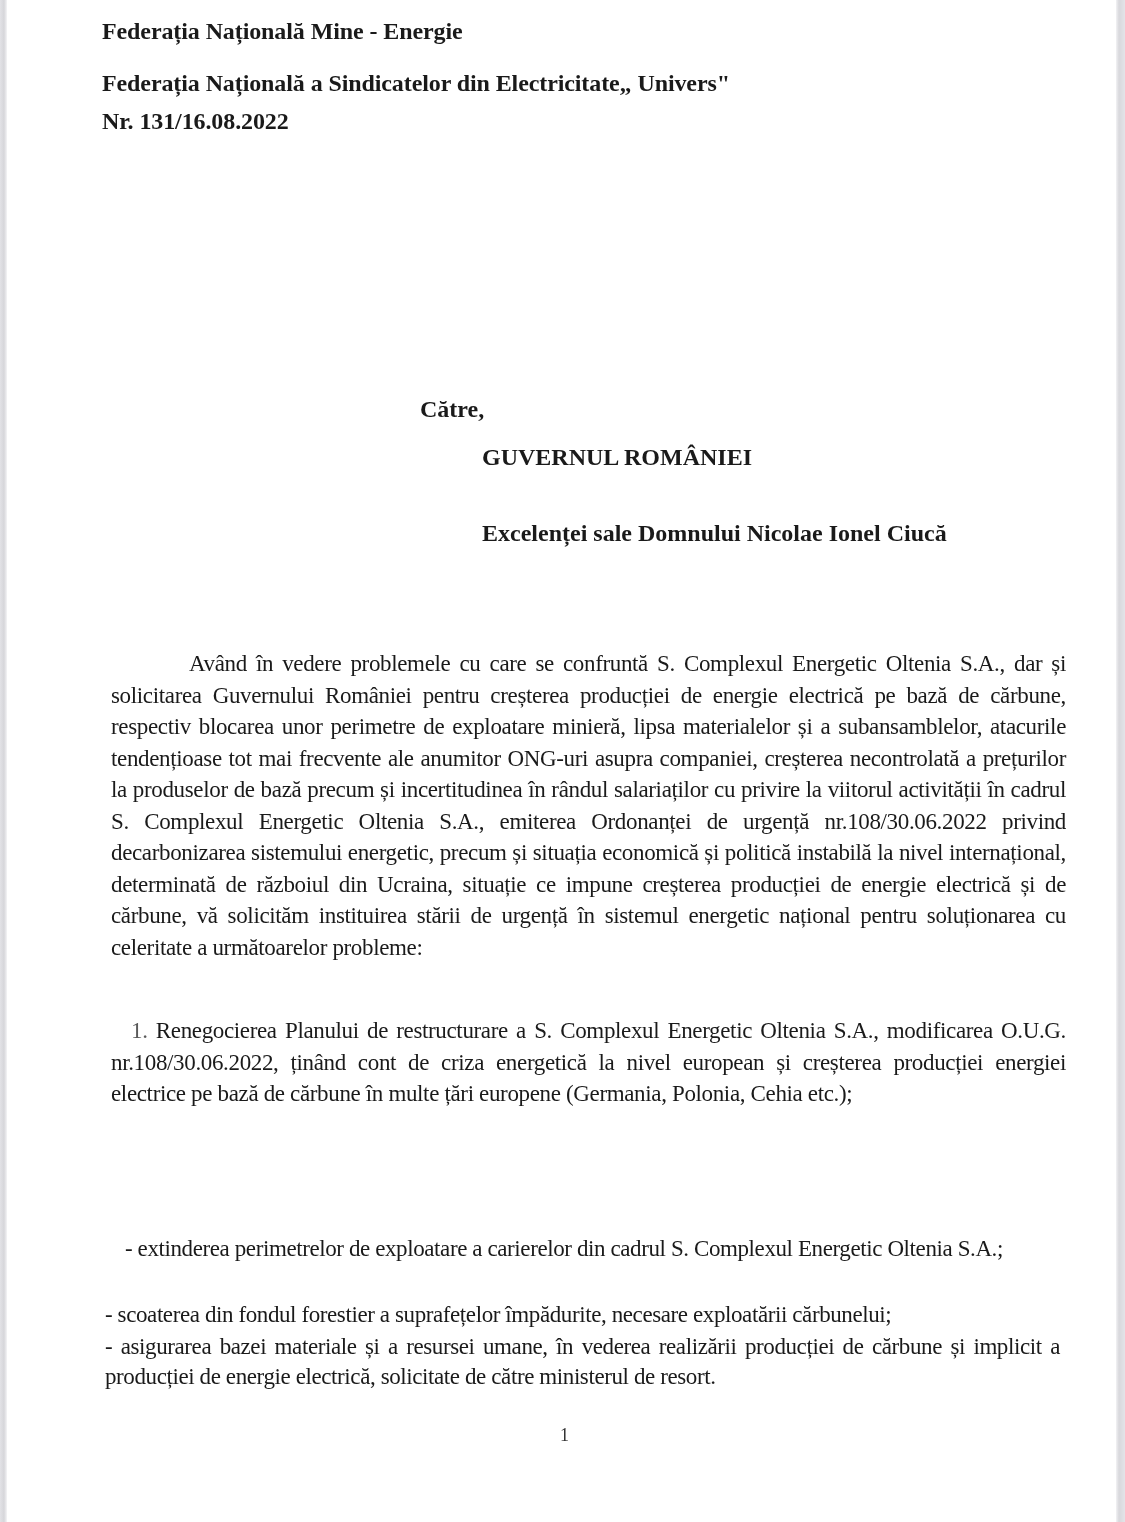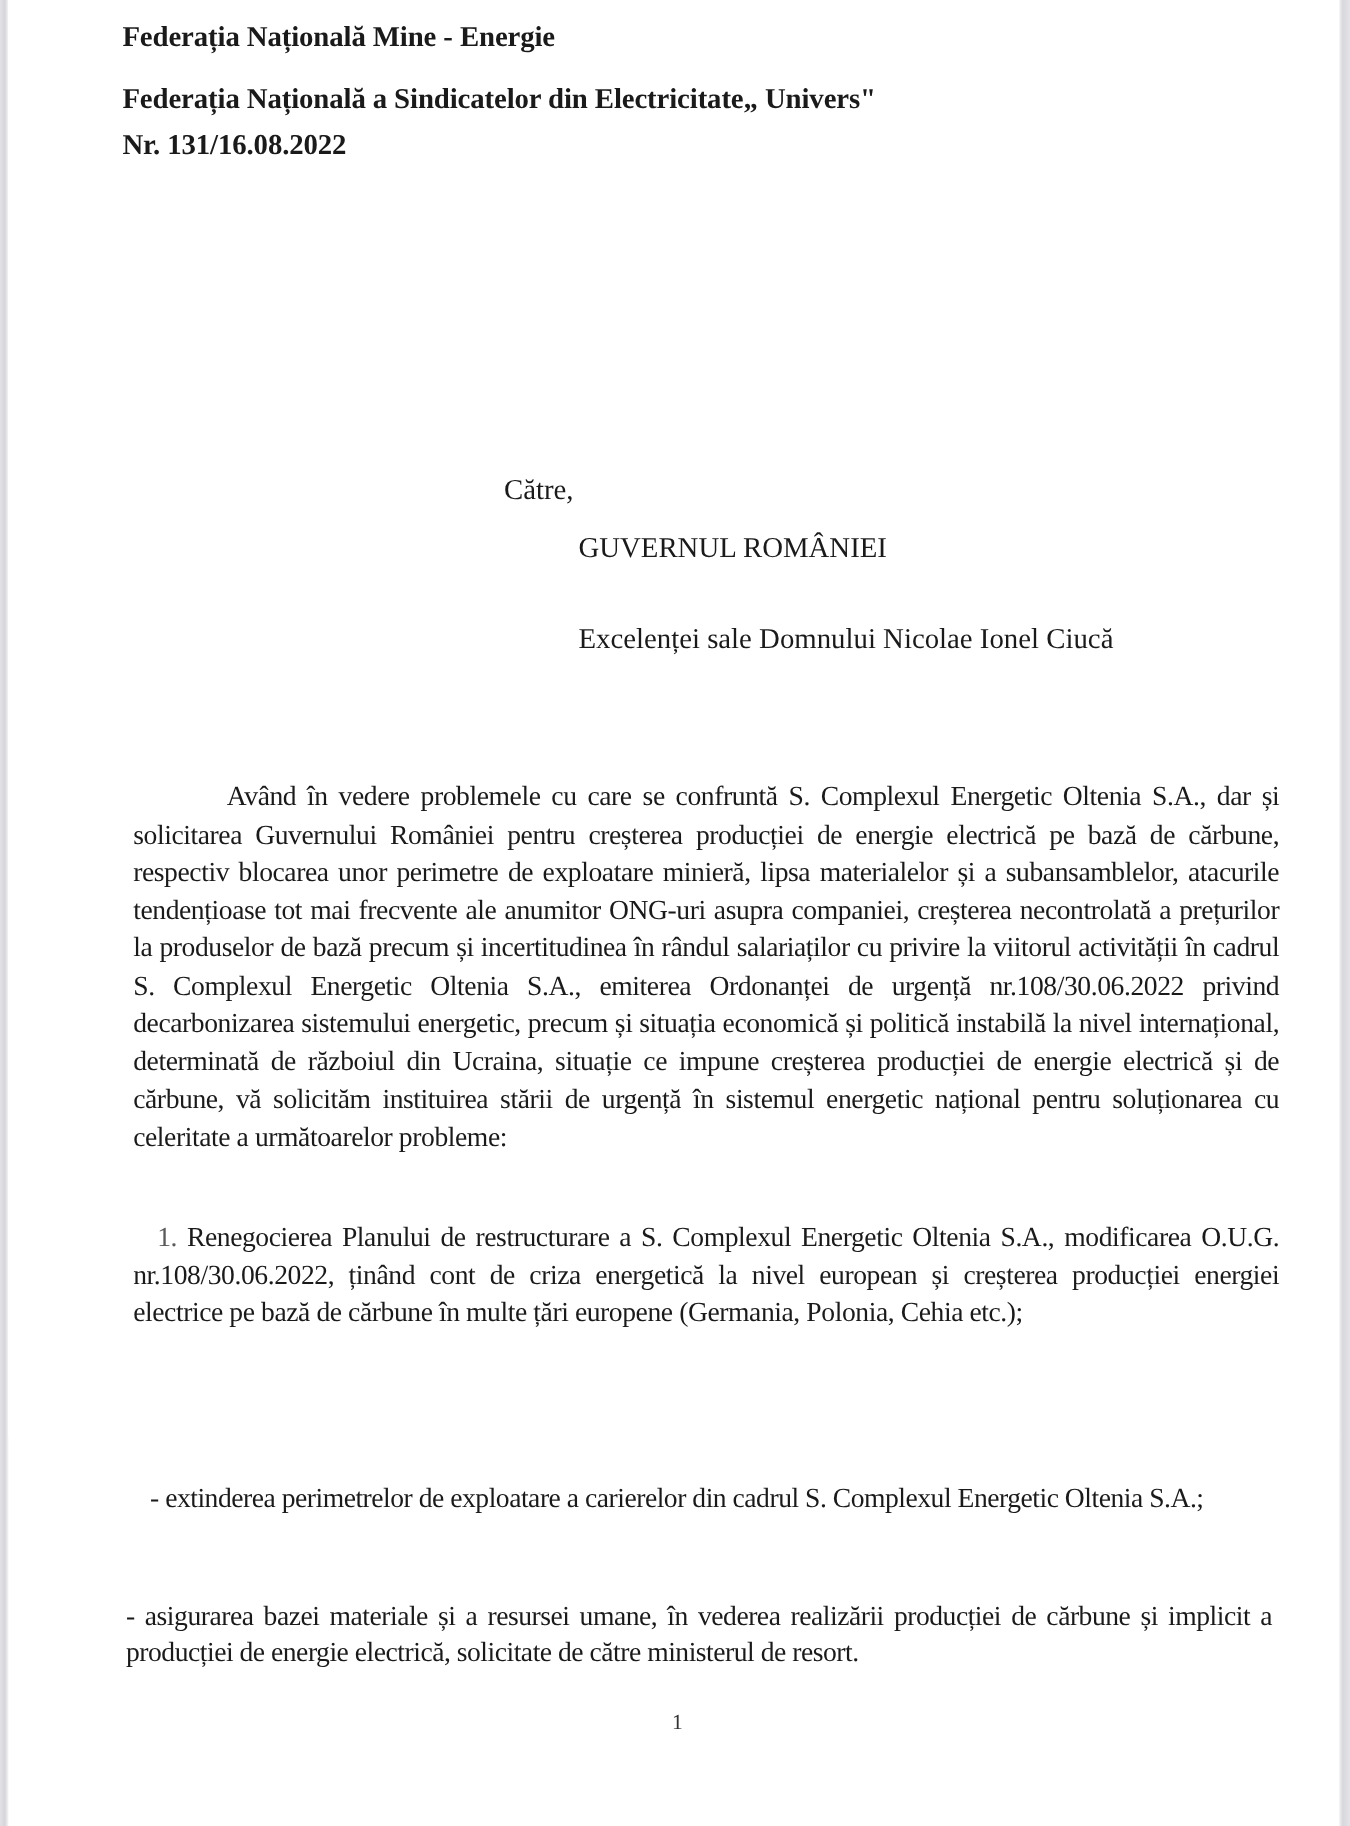--- a/index.html
+++ b/index.html
@@ -35,21 +35,21 @@
       letter-spacing: -0.1px;
     }
     .hdr.bold { font-weight: bold; }
     .hdr1 { top: 18px; }
     .hdr2 { top: 70px; }
     .hdr3 { top: 108px; font-weight: bold; }
 
     .addr {
       position: absolute;
       font-size: 24px;
-      font-weight: normal;
+      font-weight: bold;
       white-space: nowrap;
     }
     .addr-catre { left: 413px; top: 396px; }
     .addr-gov { left: 475px; top: 444px; text-align: right; }
     .addr-exc { left: 475px; top: 520px; }
     .addr-pm { left: 475px; top: 541px; }
 
     .body-text {
       position: absolute;
       left: 88px;
@@ -104,16 +104,17 @@
   <div class="addr addr-catre">Către,</div>
   <div class="addr addr-gov">GUVERNUL ROMÂNIEI</div>
   <div class="addr addr-exc">Excelenței sale Domnului Nicolae Ionel Ciucă</div>
 
   <p class="body-text para-main">Având în vedere  problemele cu care se confruntă  S. Complexul Energetic Oltenia S.A., dar și solicitarea Guvernului României pentru creșterea producției de energie electrică pe bază de cărbune, respectiv blocarea unor perimetre de exploatare minieră, lipsa materialelor și a subansamblelor, atacurile tendențioase tot mai frecvente ale anumitor ONG-uri asupra companiei, creșterea necontrolată a prețurilor la produselor de bază precum și incertitudinea în rândul salariaților cu privire la viitorul activității în cadrul S. Complexul Energetic Oltenia S.A., emiterea Ordonanței de urgență nr.108/30.06.2022 privind decarbonizarea sistemului energetic, precum și situația economică și politică instabilă la nivel internațional, determinată de războiul din Ucraina, situație ce impune creșterea producției de energie electrică și de cărbune, vă solicităm instituirea stării de urgență în sistemul energetic național pentru soluționarea cu celeritate a următoarelor probleme:</p>
 
   <p class="body-text list-item-1"><span class="list-item-num">1.</span> <span>Renegocierea Planului de restructurare a S. Complexul Energetic Oltenia S.A., modificarea O.U.G. nr.108/30.06.2022, ținând cont de criza energetică la nivel european și creșterea producției energiei electrice pe bază de cărbune în multe țări europene (Germania, Polonia, Cehia etc.);</span></p>
 
 
   <p class="sub-item sub-1">-  extinderea perimetrelor de exploatare a carierelor din cadrul S. Complexul Energetic Oltenia S.A.;</p>
+  <p class="sub-item sub-2">- scoaterea din fondul forestier a suprafețelor împădurite, necesare exploatării cărbunelui;</p>
   <p class="sub-item sub-3">- asigurarea bazei materiale și a resursei umane, în vederea realizării producției de cărbune și implicit a producției de energie electrică, solicitate de către ministerul de resort.</p>
 
   <div class="page-number">1</div>
 </div>
 
 </body></html>

